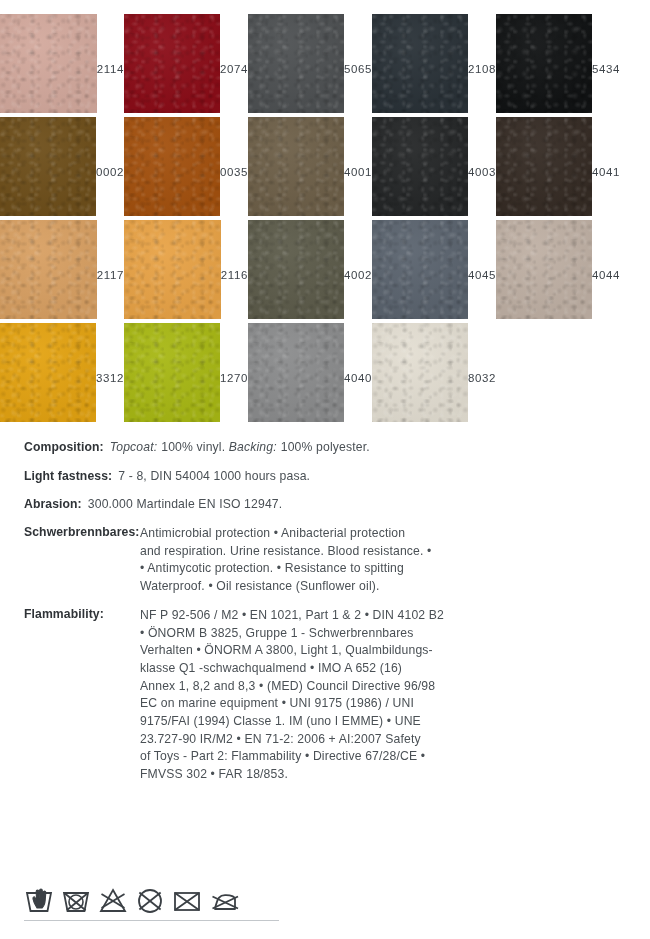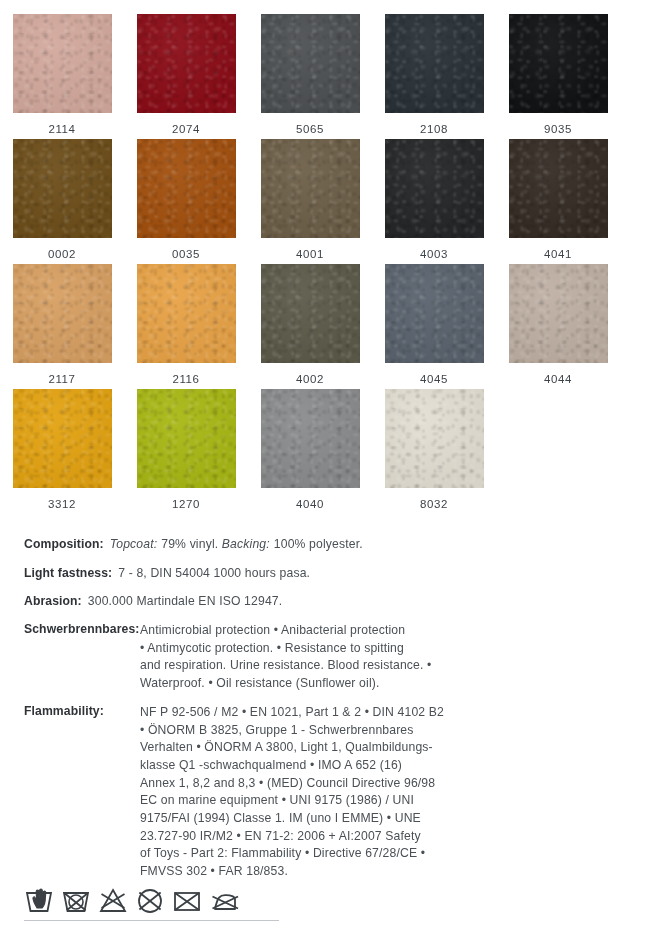--- a/index.html
+++ b/index.html
@@ -21,21 +21,21 @@
     padding: 14px 0 0 0;
   }
   .swatch-row {
     display: flex;
     margin-bottom: 4px;
   }
   .swatch-cell {
     width: 124px;
     margin-right: 0px;
     display: flex;
-    flex-direction: column;
+    flex-direction: row;
     align-items: center;
   }
   .swatch-cell.spacer { visibility: hidden; }
   .swatch-chip {
     width: 99px;
     height: 99px;
     position: relative;
     overflow: hidden;
   }
   
@@ -75,21 +75,21 @@
   .swatch-code {
     margin-top: 10px;
     font-size: 11.5px;
     letter-spacing: .6px;
     color: #3e444a;
     font-family: "Liberation Sans", sans-serif;
   }
 
   
   #spec-block {
-    margin: 26px 0 0 0;
+    margin: 17px 0 0 0;
     padding-left: 24px;
     padding-right: 32px;
   }
   .spec-row {
     display: flex;
     margin-bottom: 11px;
   }
   .spec-row.inline { align-items: baseline; }
   .spec-label {
     font-weight: bold;
@@ -146,21 +146,21 @@
       <div class="swatch-cell">
         <div class="swatch-chip" style="background: rgb(78, 81, 83);"></div>
         <div class="swatch-code">5065</div>
       </div>
       <div class="swatch-cell">
         <div class="swatch-chip" style="background: rgb(42, 50, 56);"></div>
         <div class="swatch-code">2108</div>
       </div>
       <div class="swatch-cell">
         <div class="swatch-chip" style="background: rgb(17, 19, 20);"></div>
-        <div class="swatch-code">9035</div>
+        <div class="swatch-code">5434</div>
       </div>
     </div>
     <div class="swatch-row">
       <div class="swatch-cell">
         <div class="swatch-chip" style="background: rgb(110, 79, 27);"></div>
         <div class="swatch-code">0002</div>
       </div>
       <div class="swatch-cell">
         <div class="swatch-chip" style="background: rgb(163, 81, 15);"></div>
         <div class="swatch-code">0035</div>
@@ -218,39 +218,39 @@
         <div class="swatch-code">8032</div>
       </div>
       <div class="swatch-cell spacer"></div>
     </div>
   </div>
 
 <div id="spec-block">
 
   <div class="spec-row inline">
     <span class="spec-label">Composition:</span>
-    <span class="spec-value"><em>Topcoat:</em><span style="margin-left:4px">79% vinyl.</span> <em>Backing:</em><span style="margin-left:4px">100% polyester.</span></span>
+    <span class="spec-value"><em>Topcoat:</em><span style="margin-left:4px">100% vinyl.</span> <em>Backing:</em><span style="margin-left:4px">100% polyester.</span></span>
   </div>
 
   <div class="spec-row inline">
     <span class="spec-label">Light fastness:</span>
     <span class="spec-value">7 - 8, DIN 54004 1000 hours pasa.</span>
   </div>
 
   <div class="spec-row inline">
     <span class="spec-label">Abrasion:</span>
     <span class="spec-value">300.000 Martindale EN ISO 12947.</span>
   </div>
 
   <div class="spec-row block" style="margin-top:4px">
     <span class="spec-label">Schwerbrennbares:</span>
     <span class="spec-value" id="characteristics-lines">
         <span class="lines">Antimicrobial protection • Anibacterial protection</span>
+        <span class="lines">and respiration. Urine resistance. Blood resistance. •</span>
         <span class="lines">• Antimycotic protection. • Resistance to spitting</span>
-        <span class="lines">and respiration. Urine resistance. Blood resistance. •</span>
         <span class="lines">Waterproof. • Oil resistance (Sunflower oil).</span>
       </span>
   </div>
 
   <div class="spec-row block" style="margin-top:7px">
     <span class="spec-label">Flammability:</span>
     <span class="spec-value" id="flammability-lines">
         <span class="lines">NF P 92-506 / M2 • EN 1021, Part 1 &amp; 2 • DIN 4102 B2</span>
         <span class="lines">• ÖNORM B 3825, Gruppe 1 - Schwerbrennbares</span>
         <span class="lines">Verhalten • ÖNORM A 3800, Light 1, Qualmbildungs-</span>

